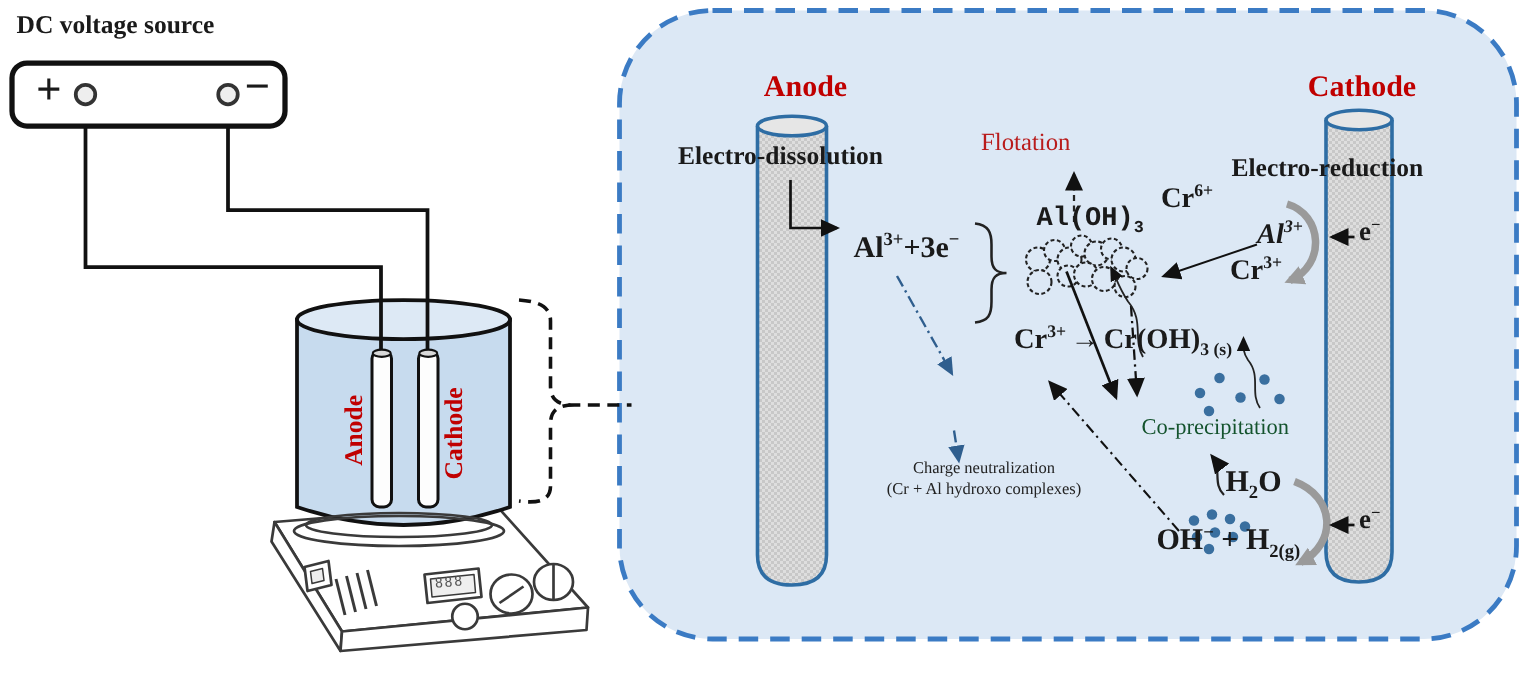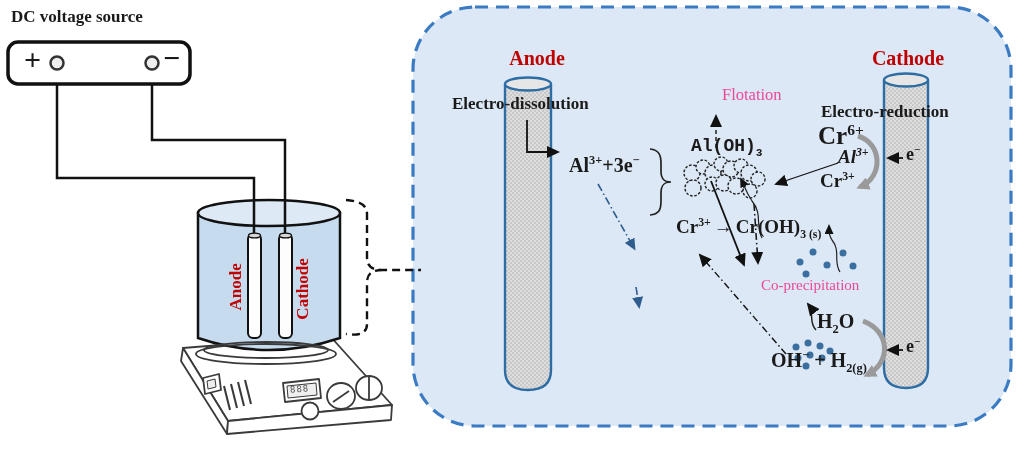--- a/index.html
+++ b/index.html
@@ -182,34 +182,38 @@
 
 <div class="lbl disp" style="left:290px;top:385px;">888</div>
 
 <div class="lbl b red" style="left:494px;top:48px;width:86px;text-align:center;font-size:20px;">Anode</div>
 <div class="lbl b red" style="left:862px;top:48px;width:92px;text-align:center;font-size:20px;">Cathode</div>
 
 <div class="lbl b" style="left:452px;top:95px;font-size:17px;">Electro-dissolution</div>
 <div class="lbl b" style="left:821px;top:103px;font-size:17px;">Electro-reduction</div>
 
 <div class="lbl b" style="left:569px;top:155px;font-size:20px;">Al<sup>3+</sup>+3e<sup>−</sup></div>
-<div class="lbl" style="left:722px;top:86px;font-size:16.5px;color:#ec4899;">Flotation</div>
+<div class="lbl" style="left:654px;top:86px;font-size:16.5px;color:#b91c1c;">Flotation</div>
 <div class="lbl b" style="left:691px;top:137px;font-size:18px;font-family:Liberation Mono, monospace;">Al(OH)<sub>3</sub></div>
 
 <div class="lbl b frow" style="left:676px;top:217px;font-size:19px;">
   <span>Cr<sup>3+</sup></span>
   <span>→</span>
   <span>Cr(OH)<sub>3 (s)</sub></span>
 </div>
 
-
-<div class="lbl" style="left:761px;top:278px;font-size:15px;color:#ec4899;">Co-precipitation</div>
+<div class="lbl note ctr" style="left:580px;top:306px;width:152px;font-size:11px;">
+  <div>Charge neutralization</div>
+  <div>(Cr + Al hydroxo complexes)</div>
+</div>
+
+<div class="lbl" style="left:761px;top:278px;font-size:15px;color:#14532d;">Co-precipitation</div>
 <div class="lbl b" style="left:817px;top:311px;font-size:20px;">H<sub>2</sub>O</div>
 <div class="lbl b" style="left:771px;top:350px;font-size:20px;">OH<sup>−</sup> + H<sub>2(g)</sub></div>
 
-<div class="lbl b" style="left:818px;top:123px;font-size:25px;">Cr<sup>6+</sup></div>
+<div class="lbl b" style="left:774px;top:123px;font-size:19px;">Cr<sup>6+</sup></div>
 <div class="lbl b" style="left:838px;top:147px;font-size:19px;font-style:italic;">Al<sup>3+</sup></div>
 <div class="lbl b" style="left:820px;top:171px;font-size:19px;">Cr<sup>3+</sup></div>
 
 <div class="lbl b" style="left:906px;top:145px;font-size:18px;">e<sup>−</sup></div>
 <div class="lbl b" style="left:906px;top:337px;font-size:18px;">e<sup>−</sup></div>
 
 </div>
 
 </body></html>

